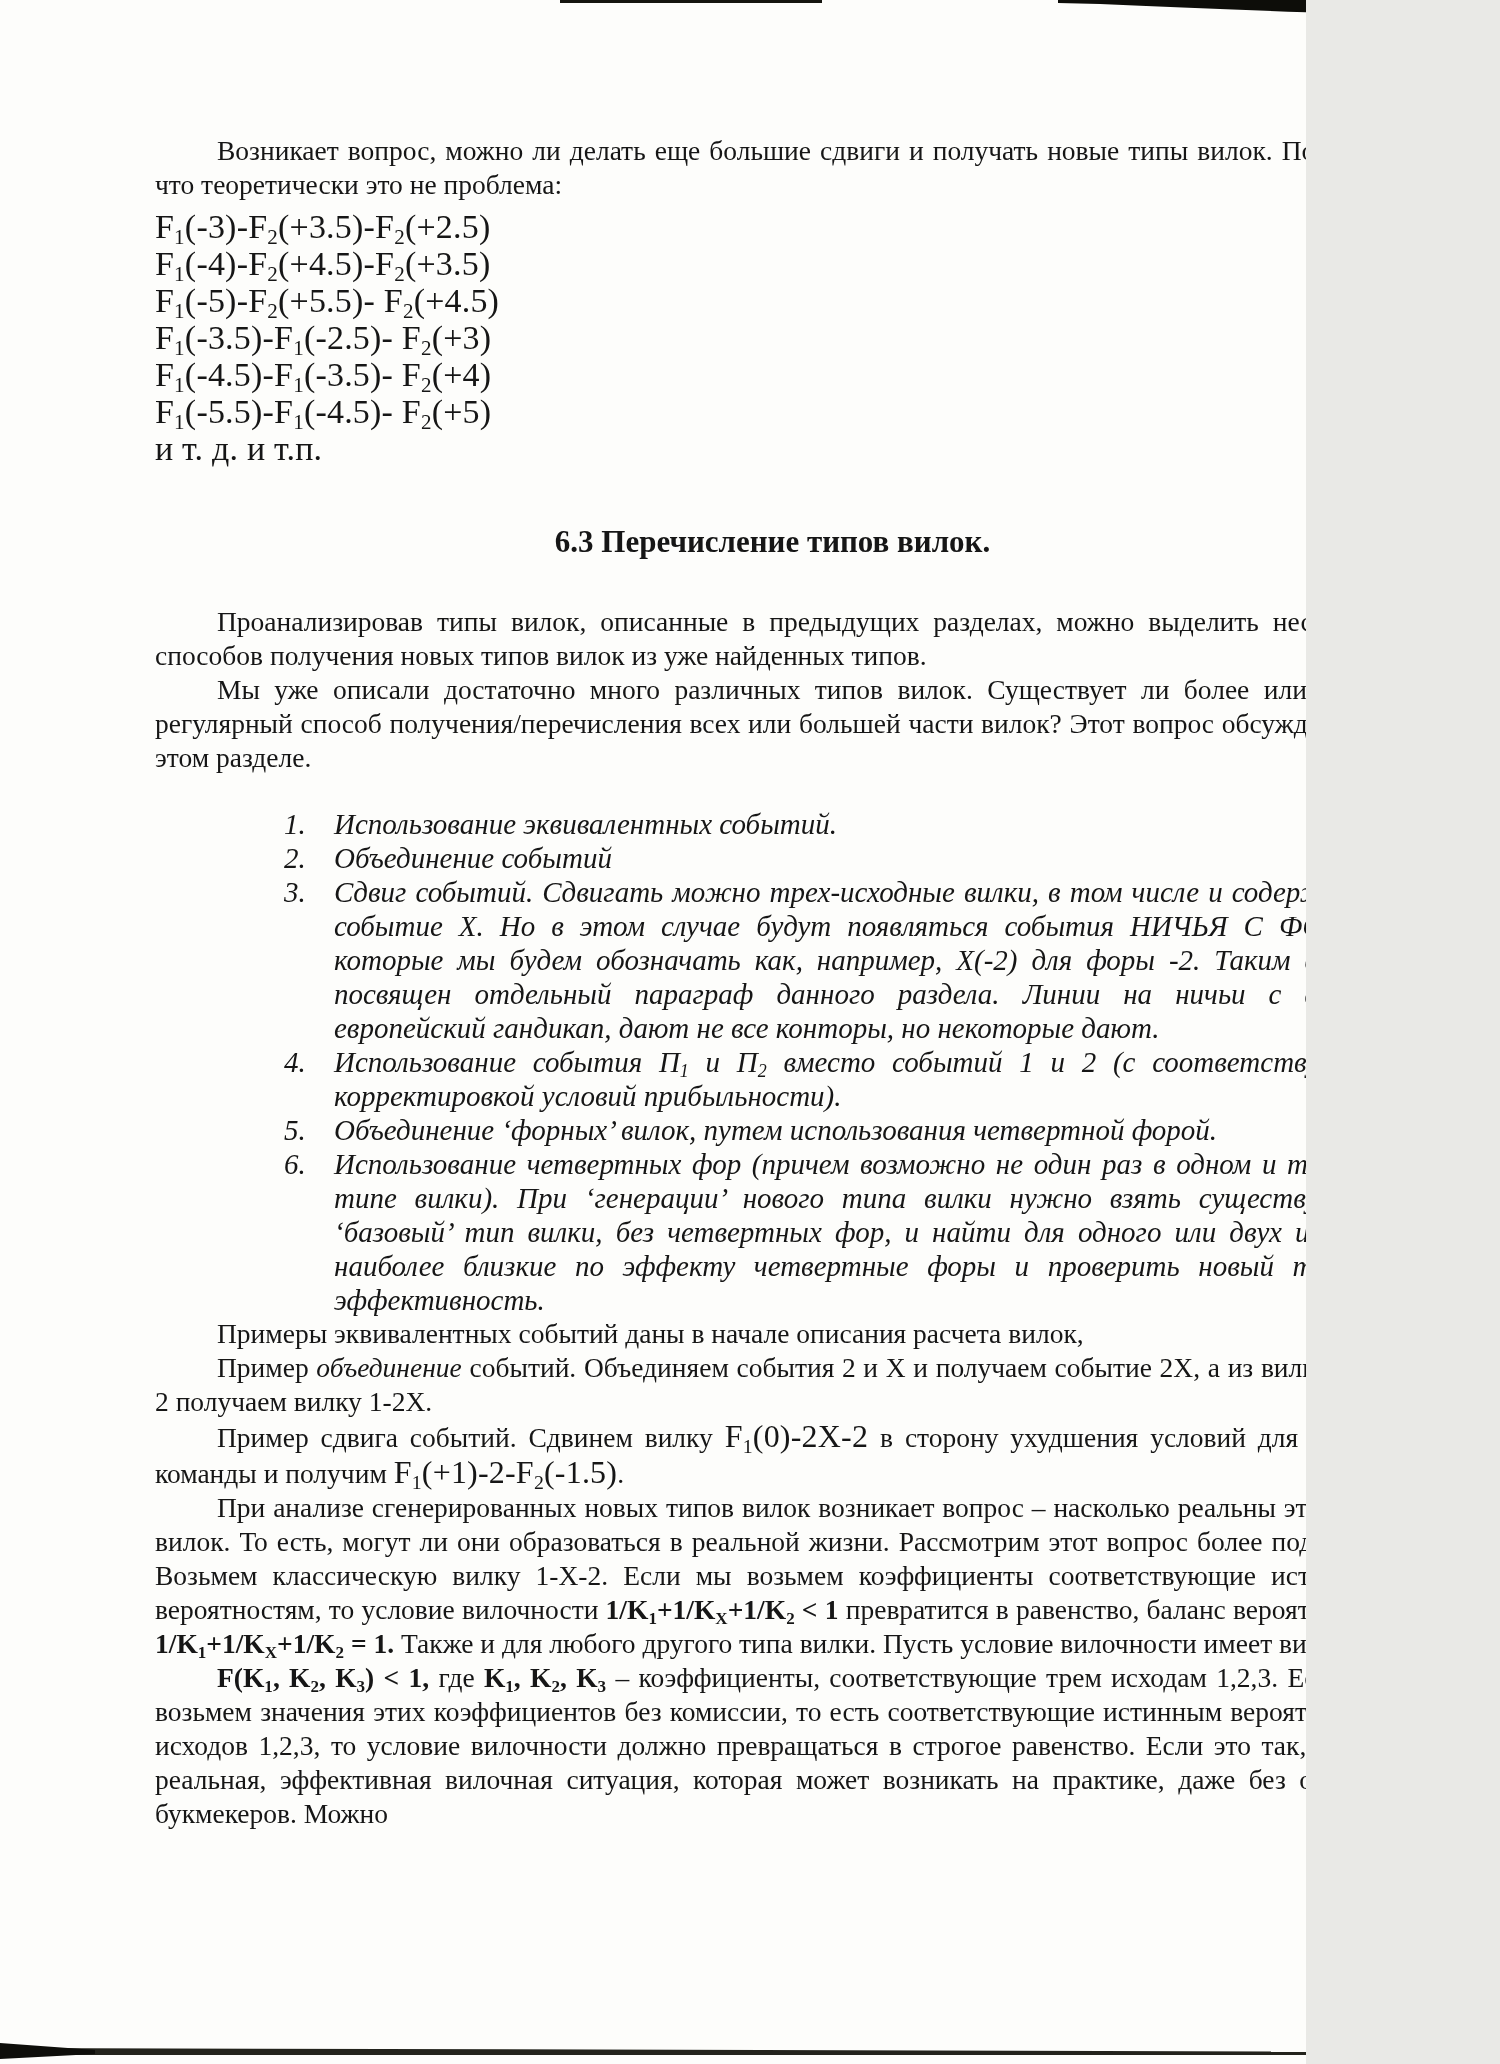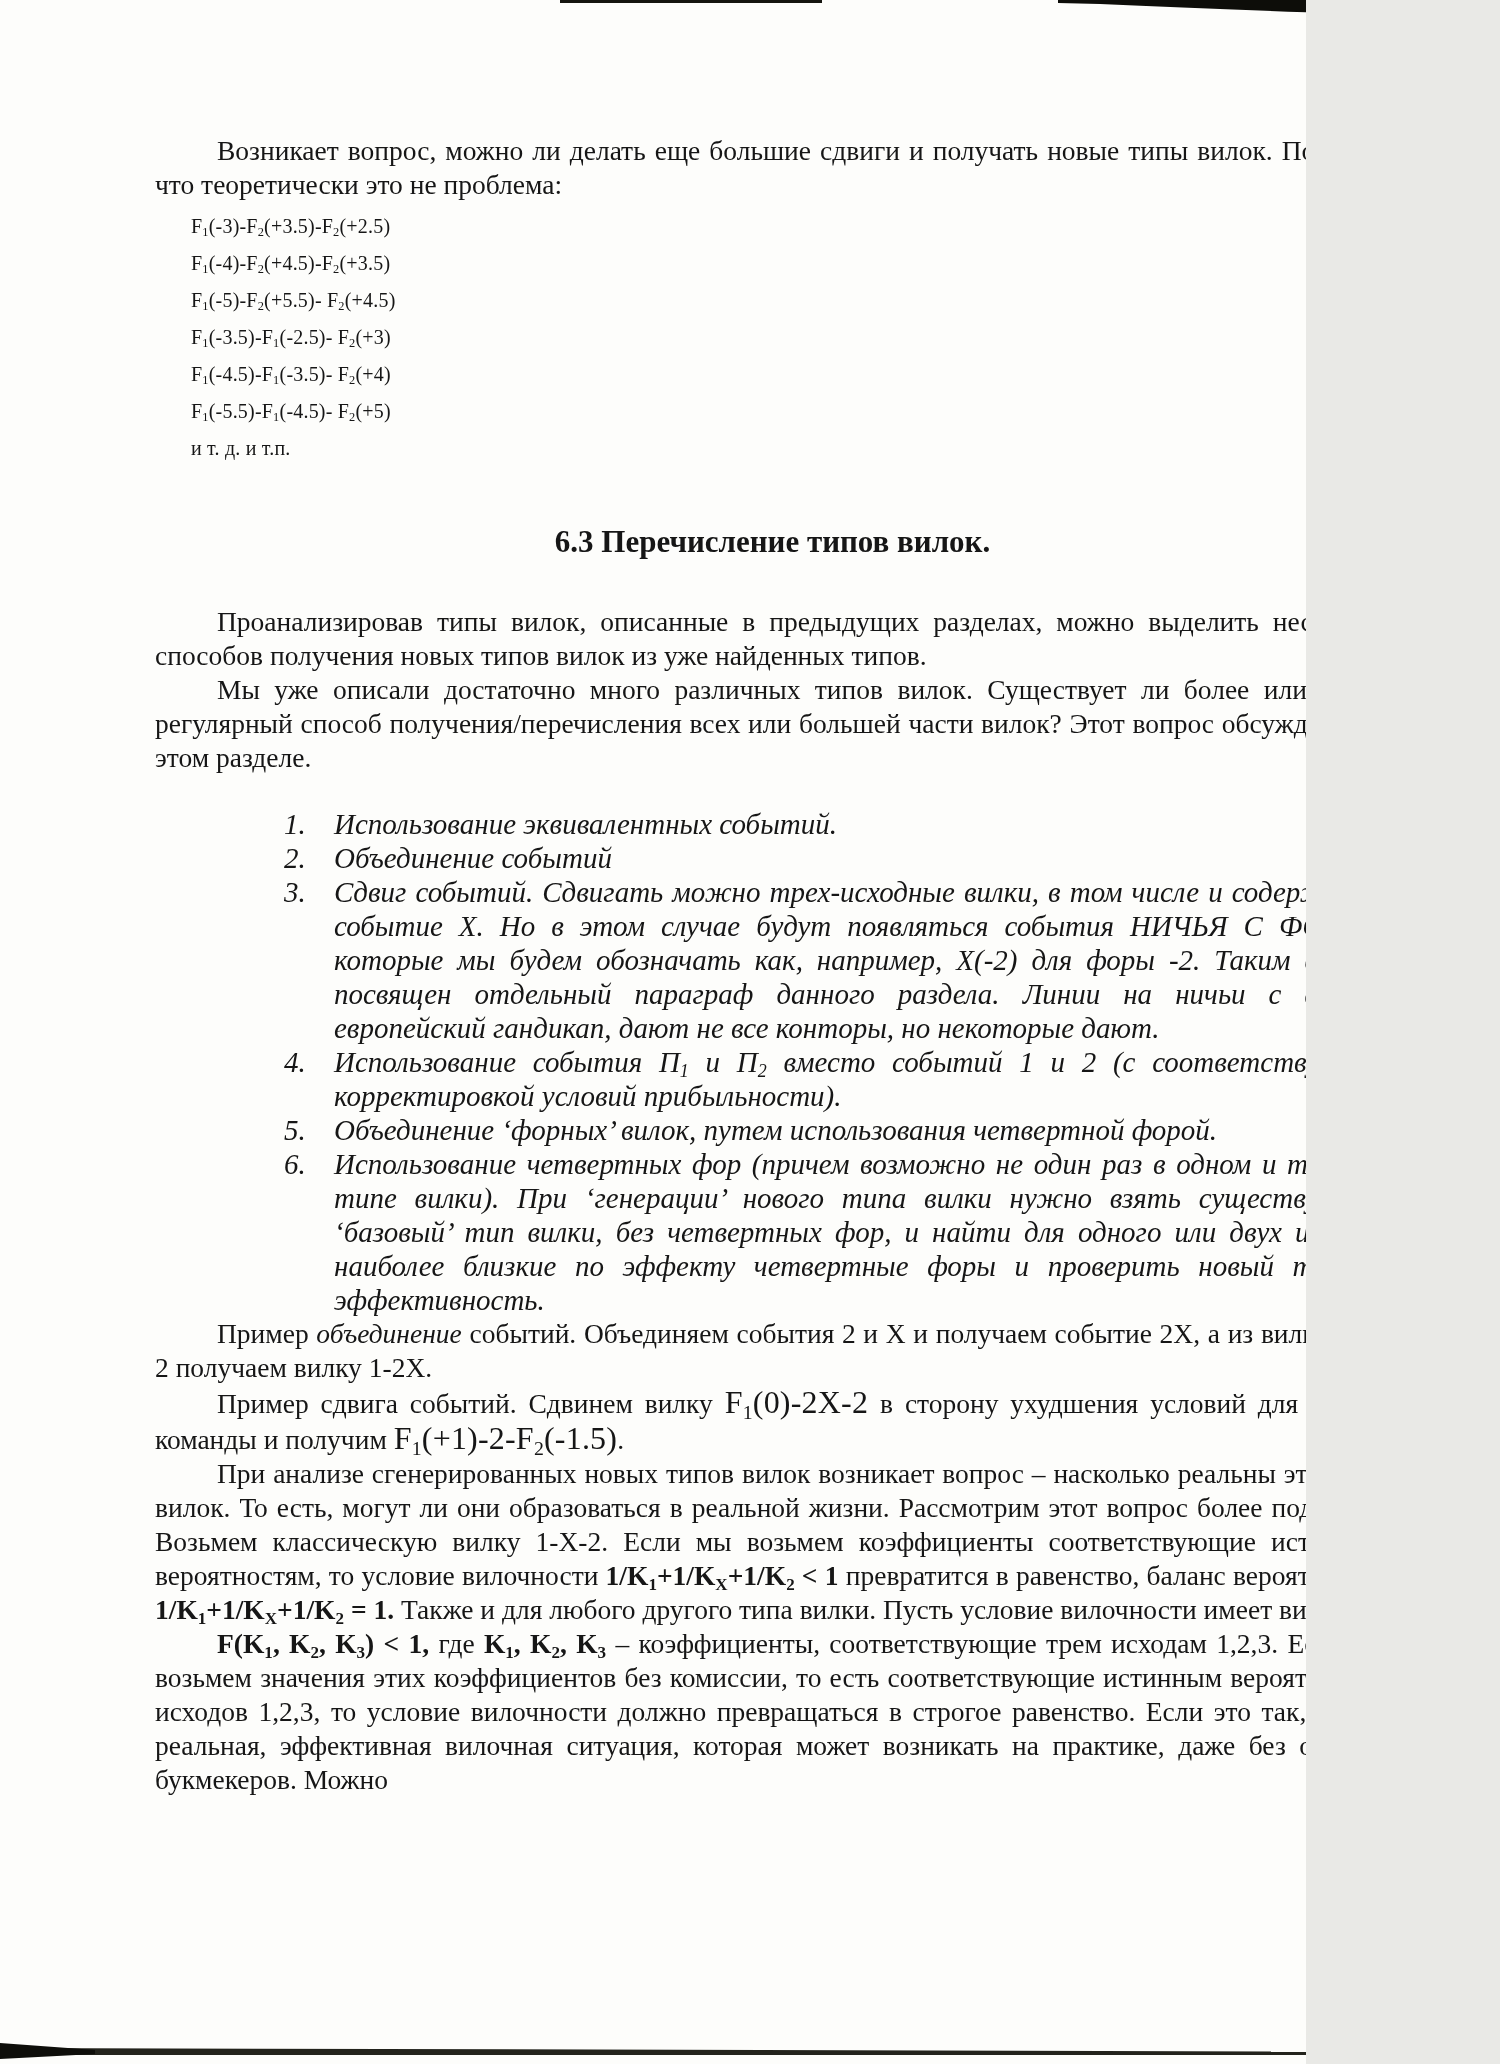--- a/index.html
+++ b/index.html
@@ -28,23 +28,22 @@
     font-size:27.5px; line-height:34px;
     text-align:justify;
   }
   .indent { text-indent:62px; }
   sub {
     font-size:0.62em; line-height:0;
     vertical-align:baseline; position:relative; top:0.28em;
   }
   .formulas { margin-top:6px; }
   .formula-line {
-    font-size:20px; line-height:37px;
+    font-size:34px; line-height:37px;
     letter-spacing:0.2px;
-    margin-left:36px;
   }
   .heading {
     margin:56px 0 44px 0;
     text-align:center;
     font-size:31px; line-height:38px;
     font-weight:bold;
   }
   ol.methods {
     list-style:none; counter-reset:m;
     margin:32px 0 0 0; padding:0;
@@ -106,20 +105,21 @@
 
     <ol class="methods">
       <li>Использование эквивалентных событий.</li>
       <li>Объединение событий</li>
       <li>Сдвиг событий. Сдвигать можно трех-исходные вилки, в том числе и содержащие событие X. Но в этом случае будут появляться события НИЧЬЯ С ФОРОЙ, которые мы будем обозначать как, например,  X(-2) для форы -2. Таким вилкам посвящен отдельный параграф данного раздела. Линии на ничьи с форой, европейский гандикап,  дают не все конторы, но некоторые дают.</li>
       <li>Использование события П<sub>1</sub> и П<sub>2</sub>  вместо событий 1 и 2 (с соответствующей корректировкой условий прибыльности).</li>
       <li>Объединение ‘форных’ вилок, путем использования четвертной форой.</li>
       <li>Использование четвертных фор (причем возможно не один раз в одном и том же типе вилки). При ‘генерации’ нового типа вилки нужно взять существующий ‘базовый’ тип вилки, без четвертных фор, и найти для одного или двух исходов наиболее близкие по эффекту четвертные форы и проверить новый тип на эффективность.</li>
     </ol>
 
+    <p class="para indent gap-lg">Примеры эквивалентных событий даны в начале описания расчета вилок,</p>
     <p class="para indent">Пример <i>объединение</i> событий. Объединяем события 2 и X и получаем событие 2X, а из вилки 1-X-2 получаем вилку 1-2X.</p>
     <p class="para indent">Пример сдвига событий. Сдвинем вилку <span class="fx">F<sub>1</sub>(0)-2X-2</span>   в сторону ухудшения условий для второй команды и получим <span class="fx">F<sub>1</sub>(+1)-2-F<sub>2</sub>(-1.5)</span>.</p>
     <p class="para indent">При анализе сгенерированных новых типов вилок возникает вопрос – насколько реальны эти типы вилок. То есть, могут ли они образоваться в реальной жизни. Рассмотрим этот вопрос более подробно. Возьмем классическую вилку 1-X-2. Если мы возьмем коэффициенты соответствующие истинным вероятностям, то условие вилочности <b>1/K<sub>1</sub>+1/K<sub>X</sub>+1/K<sub>2</sub> &lt; 1</b> превратится в равенство, баланс вероятностей <b>1/K<sub>1</sub>+1/K<sub>X</sub>+1/K<sub>2</sub> = 1.</b> Также и для любого другого типа вилки. Пусть условие вилочности имеет вид</p>
     <p class="para indent"><b>F(K<sub>1</sub>, K<sub>2</sub>, K<sub>3</sub>) &lt; 1,</b> где <b>K<sub>1</sub>, K<sub>2</sub>, K<sub>3</sub></b> – коэффициенты, соответствующие трем исходам 1,2,3. Если мы возьмем значения этих коэффициентов без комиссии, то есть соответствующие истинным  вероятностям исходов 1,2,3, то условие вилочности должно превращаться в строгое равенство. Если это так, то это реальная, эффективная вилочная ситуация, которая может возникать на практике, даже без ошибок букмекеров. Можно</p>
 
   </div>
 
   <div class="page-number">22</div>
 
   <svg class="scan-bottom" height="24" aria-hidden="true">

